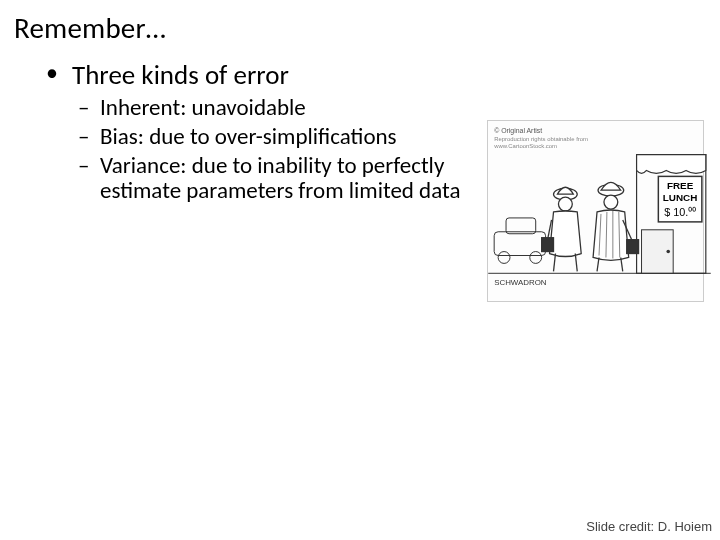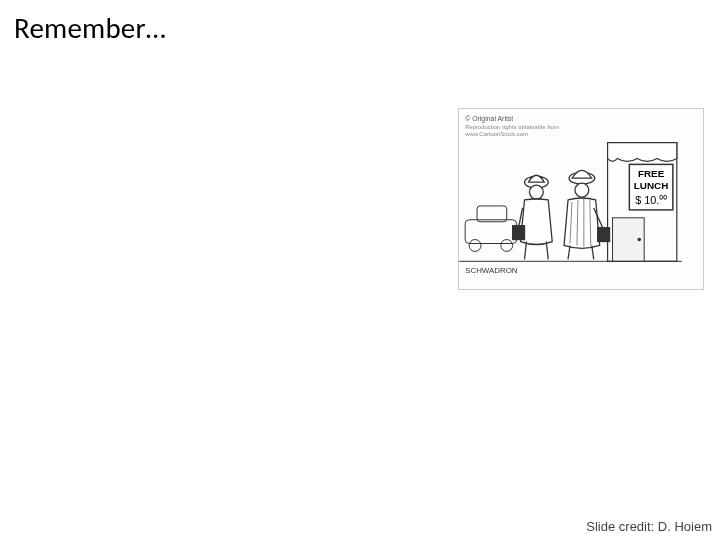--- a/index.html
+++ b/index.html
@@ -49,22 +49,22 @@
     padding-left:28px;
     margin-bottom:3px;
     max-width:405px;
   }
   ul.lvl2>li::before{
     content:"–";
     position:absolute;left:6px;top:0;
   }
   .cartoon{
     position:absolute;
-    right:16px;top:48px;
-    width:246px;height:182px;
+    right:16px;top:60px;
+    width:217px;height:182px;
     border:1px solid #ccc;
     background:#fdfdfd;
     box-sizing:border-box;
   }
   .cartoon svg{display:block}
   .credit{
     position:absolute;
     right:8px;bottom:6px;
     font-size:13px;
     font-family:Arial,sans-serif;
@@ -72,20 +72,28 @@
   }
 </style>
 </head>
 <body>
 
 <div class="title">Remember…</div>
 
 <div class="content">
 
   <ul class="lvl1">
+    <li>
+      <span>Three kinds of error</span>
+      <ul class="lvl2">
+        <li>Inherent: unavoidable</li>
+        <li>Bias: due to over-simplifications</li>
+        <li>Variance: due to inability to perfectly estimate parameters from limited data</li>
+      </ul>
+    </li>
   </ul>
 
   <div class="cartoon">
     <svg viewBox="0 0 225 182" width="223" height="180">
 
       <text x="6" y="12" font-family="Arial" font-size="7" fill="#555">© Original Artist</text>
       <text x="6" y="20" font-family="Arial" font-size="6" fill="#888">Reproduction rights obtainable from</text>
       <text x="6" y="27" font-family="Arial" font-size="6" fill="#888">www.CartoonStock.com</text>
 
       <rect x="150" y="34" width="70" height="120" fill="none" stroke="#333" stroke-width="1.2"></rect>

